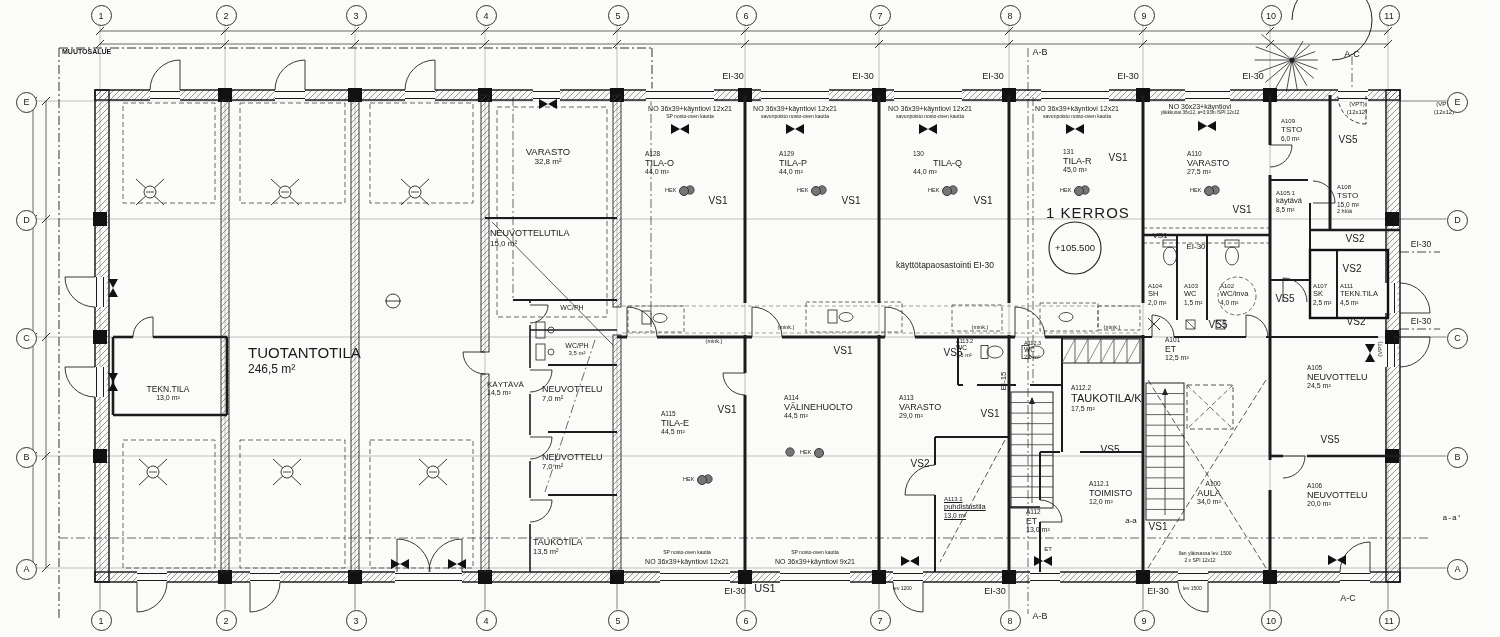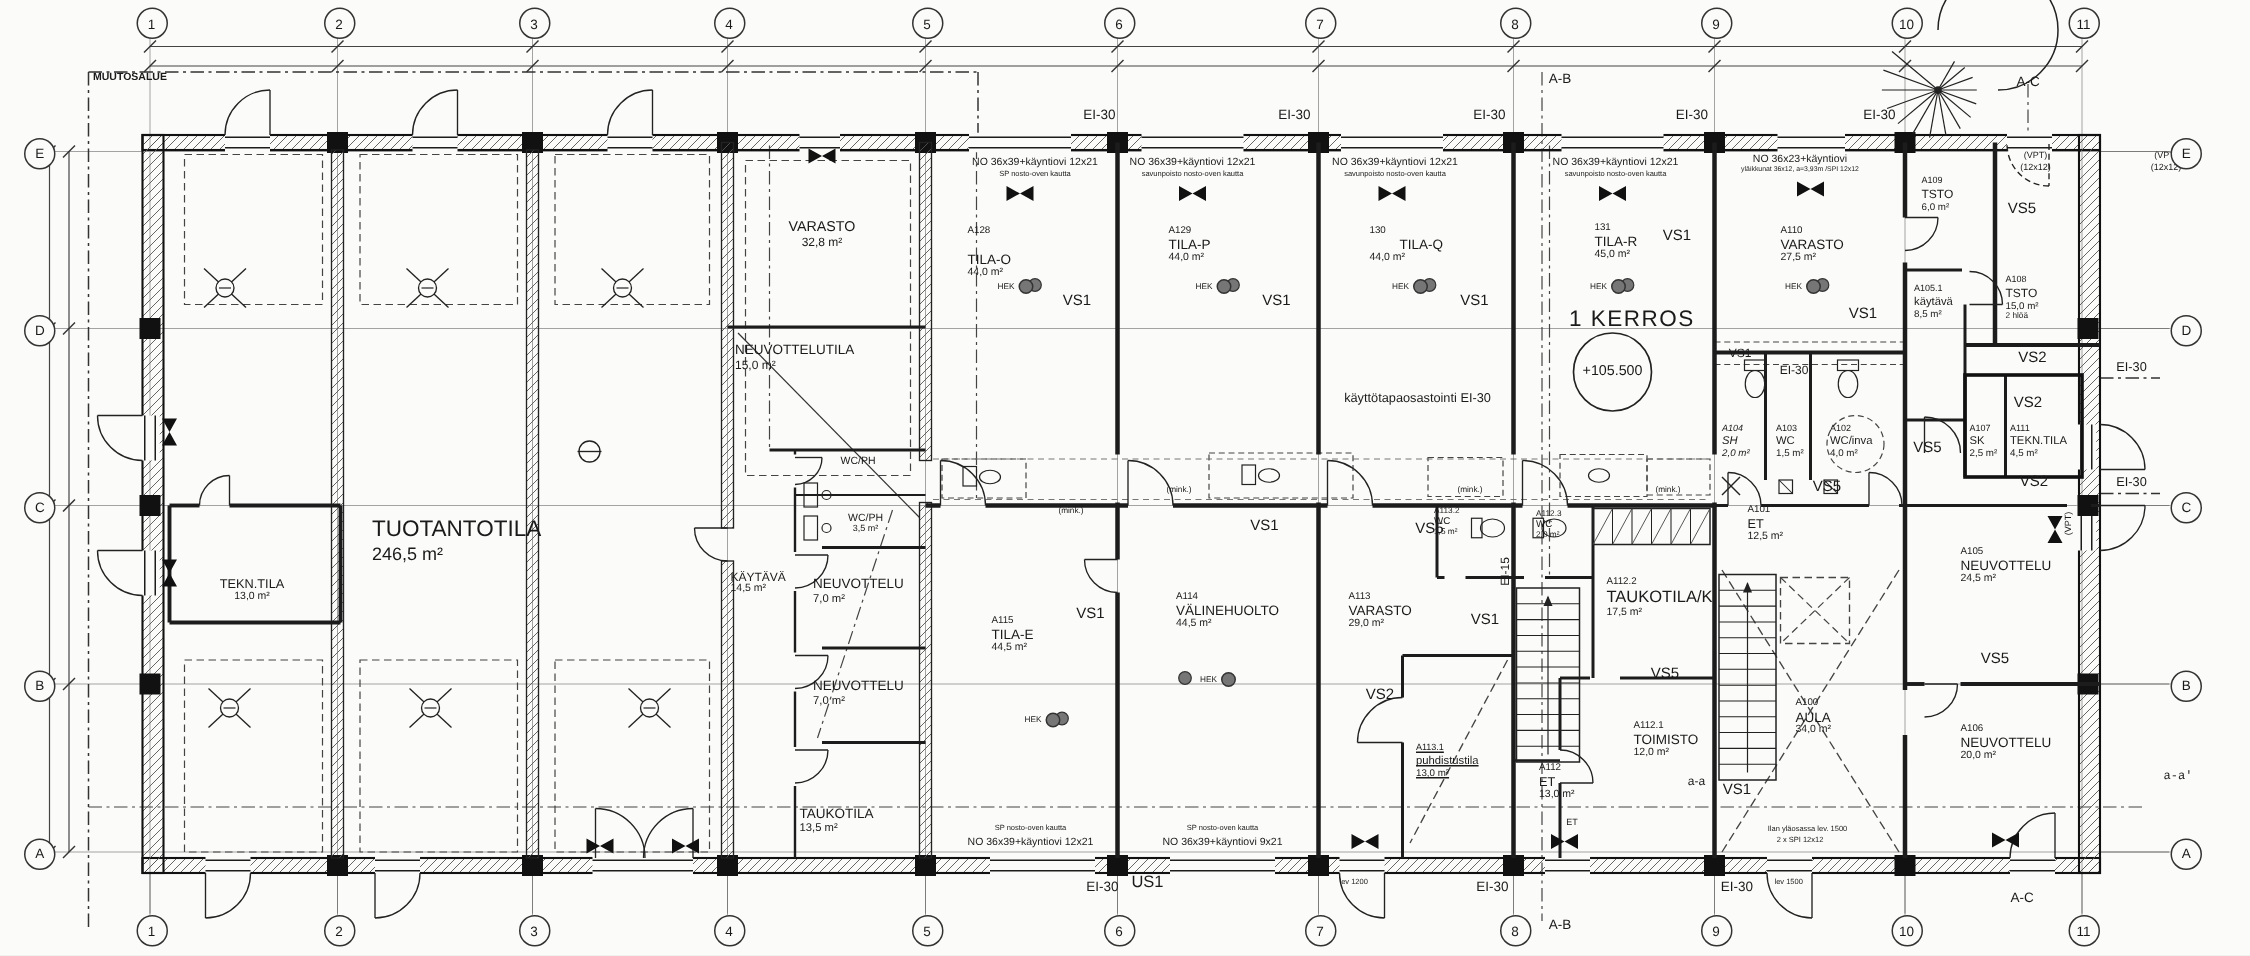--- a/index.html
+++ b/index.html
@@ -549,21 +549,21 @@
         <div class="r-name" style="font-size: 9px;">NEUVOTTELU</div>
         <div class="r-area" style="font-size: 7.5px;">7,0 m²</div>
       </div>
       <div class="room left" style="left: 533px; top: 522px;">
         <div class="r-code" style="font-size: 7px;"></div>
         <div class="r-name" style="font-size: 9px; margin-top: 15px;">TAUKOTILA</div>
         <div class="r-area" style="font-size: 7.5px;">13,5 m²</div>
       </div>
       <div class="room left" style="left: 645px; top: 150px;">
         <div class="r-code" style="font-size: 6.5px;">A128</div>
-        <div class="r-name" style="font-size: 9px; margin-top: 10px;">TILA-O</div>
+        <div class="r-name" style="font-size: 9px;">TILA-O</div>
         <div class="r-area" style="font-size: 7px;">44,0 m²</div>
       </div>
       <div class="room left" style="left: 779px; top: 150px;">
         <div class="r-code" style="font-size: 6.5px;">A129</div>
         <div class="r-name" style="font-size: 9px;">TILA-P</div>
         <div class="r-area" style="font-size: 7px;">44,0 m²</div>
       </div>
       <div class="room left" style="left: 913px; top: 150px;">
         <div class="r-code" style="font-size: 6.5px;">130</div>
         <div class="r-name" style="font-size: 9px; margin-left: 20px;">TILA-Q</div>
@@ -588,21 +588,21 @@
         <div class="r-code" style="font-size: 6px;">A108</div>
         <div class="r-name" style="font-size: 8px;">TSTO</div>
         <div class="r-area" style="font-size: 6.5px;">15,0 m²</div>
         <div class="r-note" style="font-size: 5.525px;">2 hlöä</div>
       </div>
       <div class="room left" style="left: 1276px; top: 190px;">
         <div class="r-code" style="font-size: 6px;">A105.1</div>
         <div class="r-name" style="font-size: 7.5px;">käytävä</div>
         <div class="r-area" style="font-size: 6.5px;">8,5 m²</div>
       </div>
-      <div class="room left" style="left: 1148px; top: 283px; font-style: italic;">
+      <div class="room left" style="left: 1148px; top: 283px;">
         <div class="r-code" style="font-size: 6px;">A104</div>
         <div class="r-name" style="font-size: 7.5px;">SH</div>
         <div class="r-area" style="font-size: 6.5px;">2,0 m²</div>
       </div>
       <div class="room left" style="left: 1184px; top: 283px;">
         <div class="r-code" style="font-size: 6px;">A103</div>
         <div class="r-name" style="font-size: 7.5px;">WC</div>
         <div class="r-area" style="font-size: 6.5px;">1,5 m²</div>
       </div>
       <div class="room left" style="left: 1220px; top: 283px;">
@@ -663,21 +663,21 @@
       <div class="room left" style="left: 1026px; top: 508px;">
         <div class="r-code" style="font-size: 6.5px;">A112</div>
         <div class="r-name" style="font-size: 8.5px;">ET</div>
         <div class="r-area" style="font-size: 7px;">13,0 m²</div>
       </div>
       <div class="room left" style="left: 1165px; top: 336px;">
         <div class="r-code" style="font-size: 6.5px;">A101</div>
         <div class="r-name" style="font-size: 8.5px;">ET</div>
         <div class="r-area" style="font-size: 7px;">12,5 m²</div>
       </div>
-      <div class="room left" style="left: 1197px; top: 465px;">
+      <div class="room left" style="left: 1197px; top: 480px; text-align: right;">
         <div class="r-code" style="font-size: 6.5px;">A100</div>
         <div class="r-name" style="font-size: 9px;">AULA</div>
         <div class="r-area" style="font-size: 7px;">34,0 m²</div>
       </div>
       <div class="room left" style="left: 1307px; top: 364px;">
         <div class="r-code" style="font-size: 6.5px;">A105</div>
         <div class="r-name" style="font-size: 9px;">NEUVOTTELU</div>
         <div class="r-area" style="font-size: 7px;">24,5 m²</div>
       </div>
       <div class="room left" style="left: 1307px; top: 482px;">

